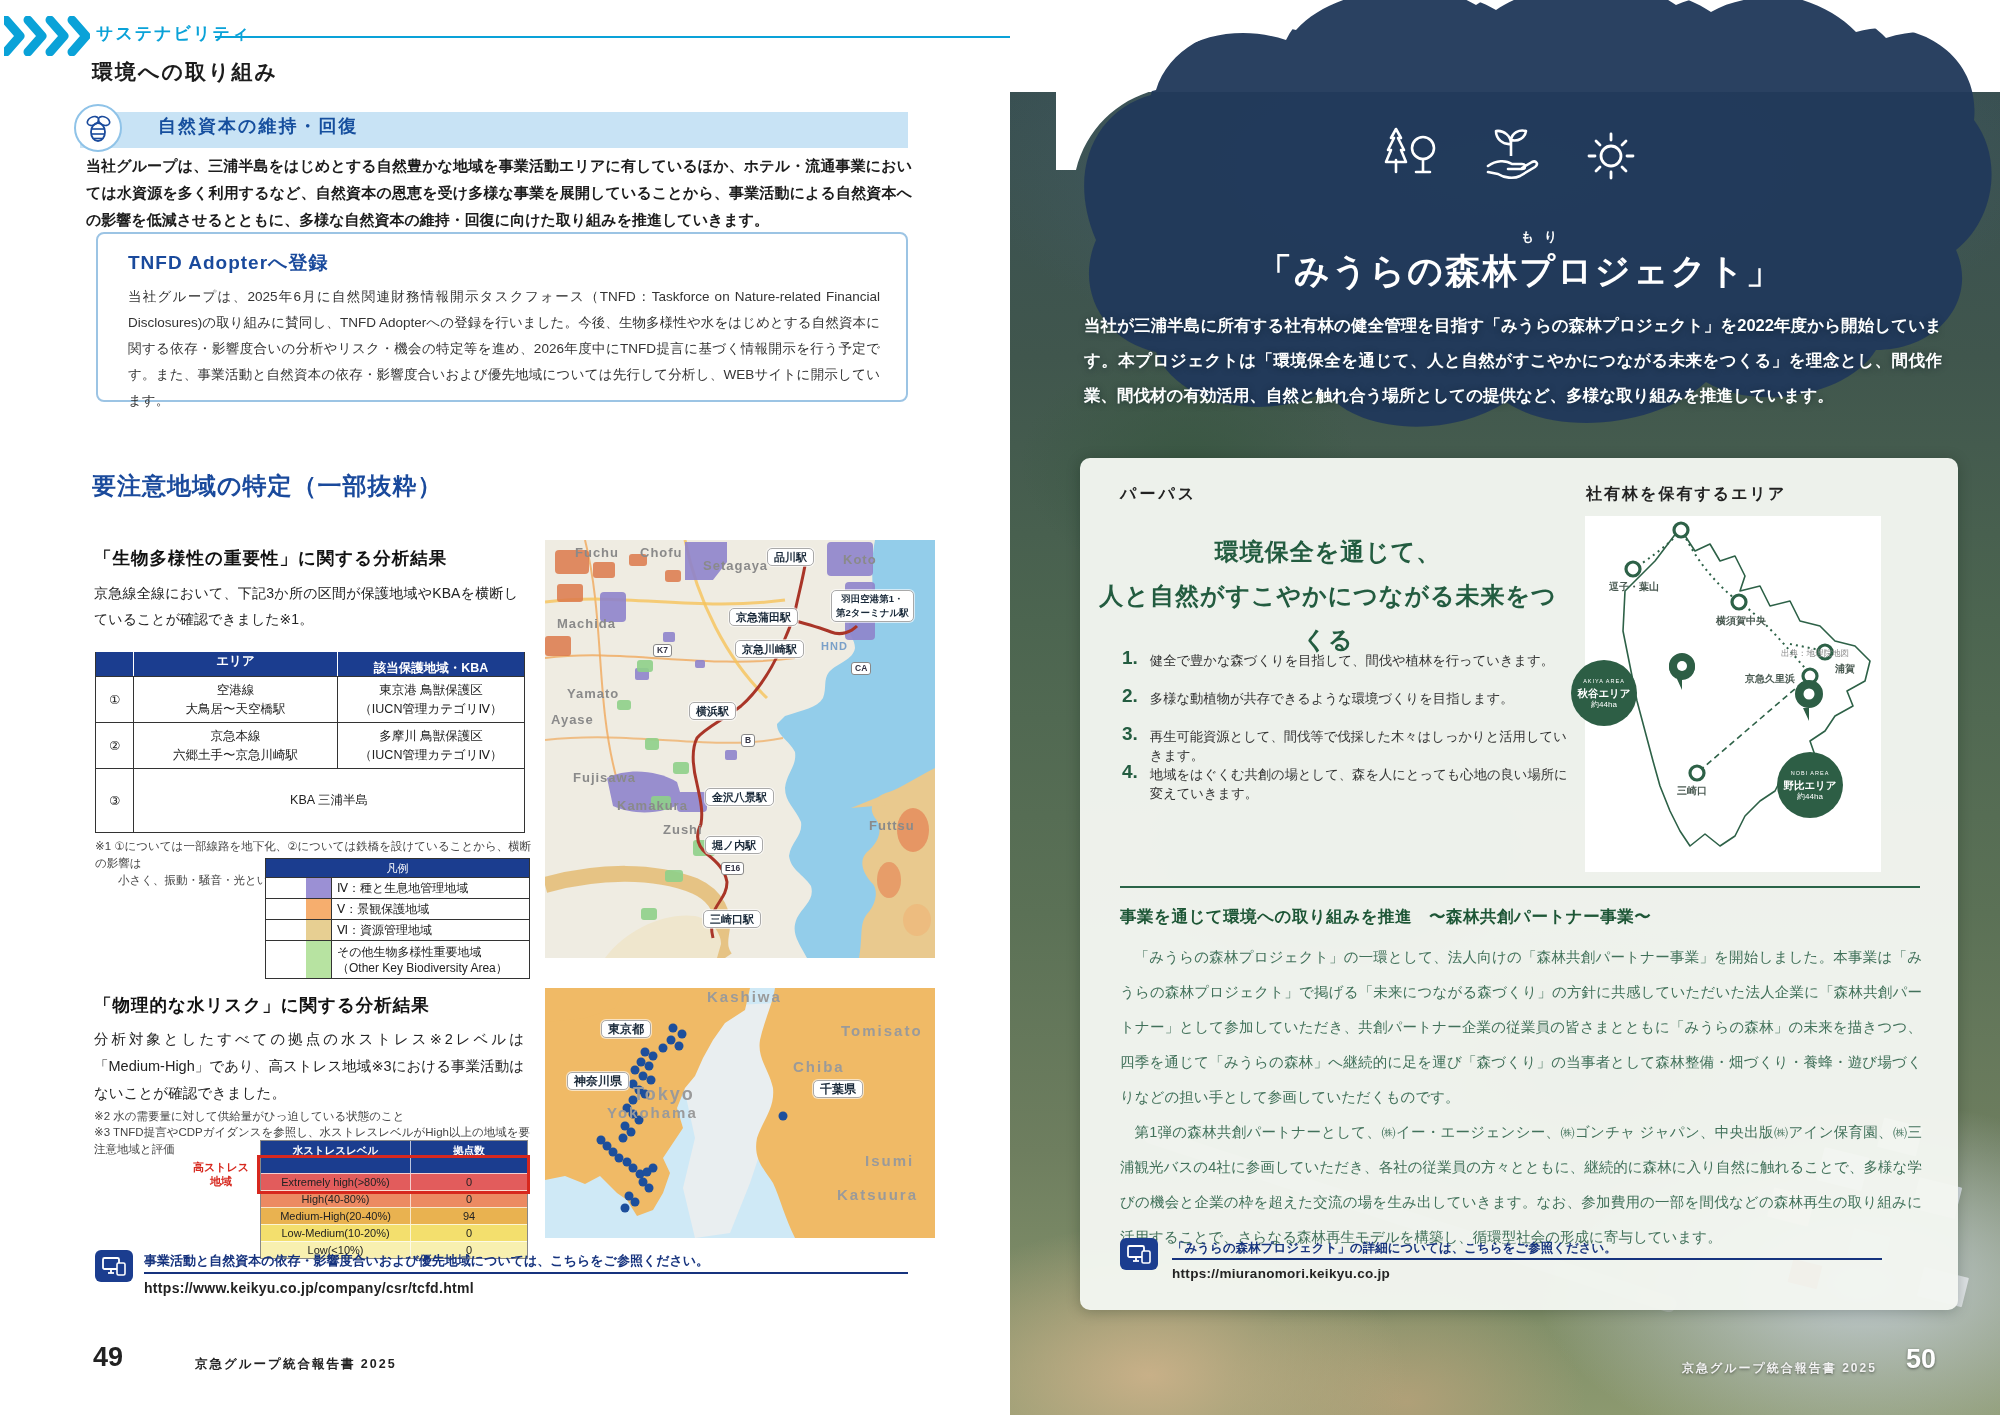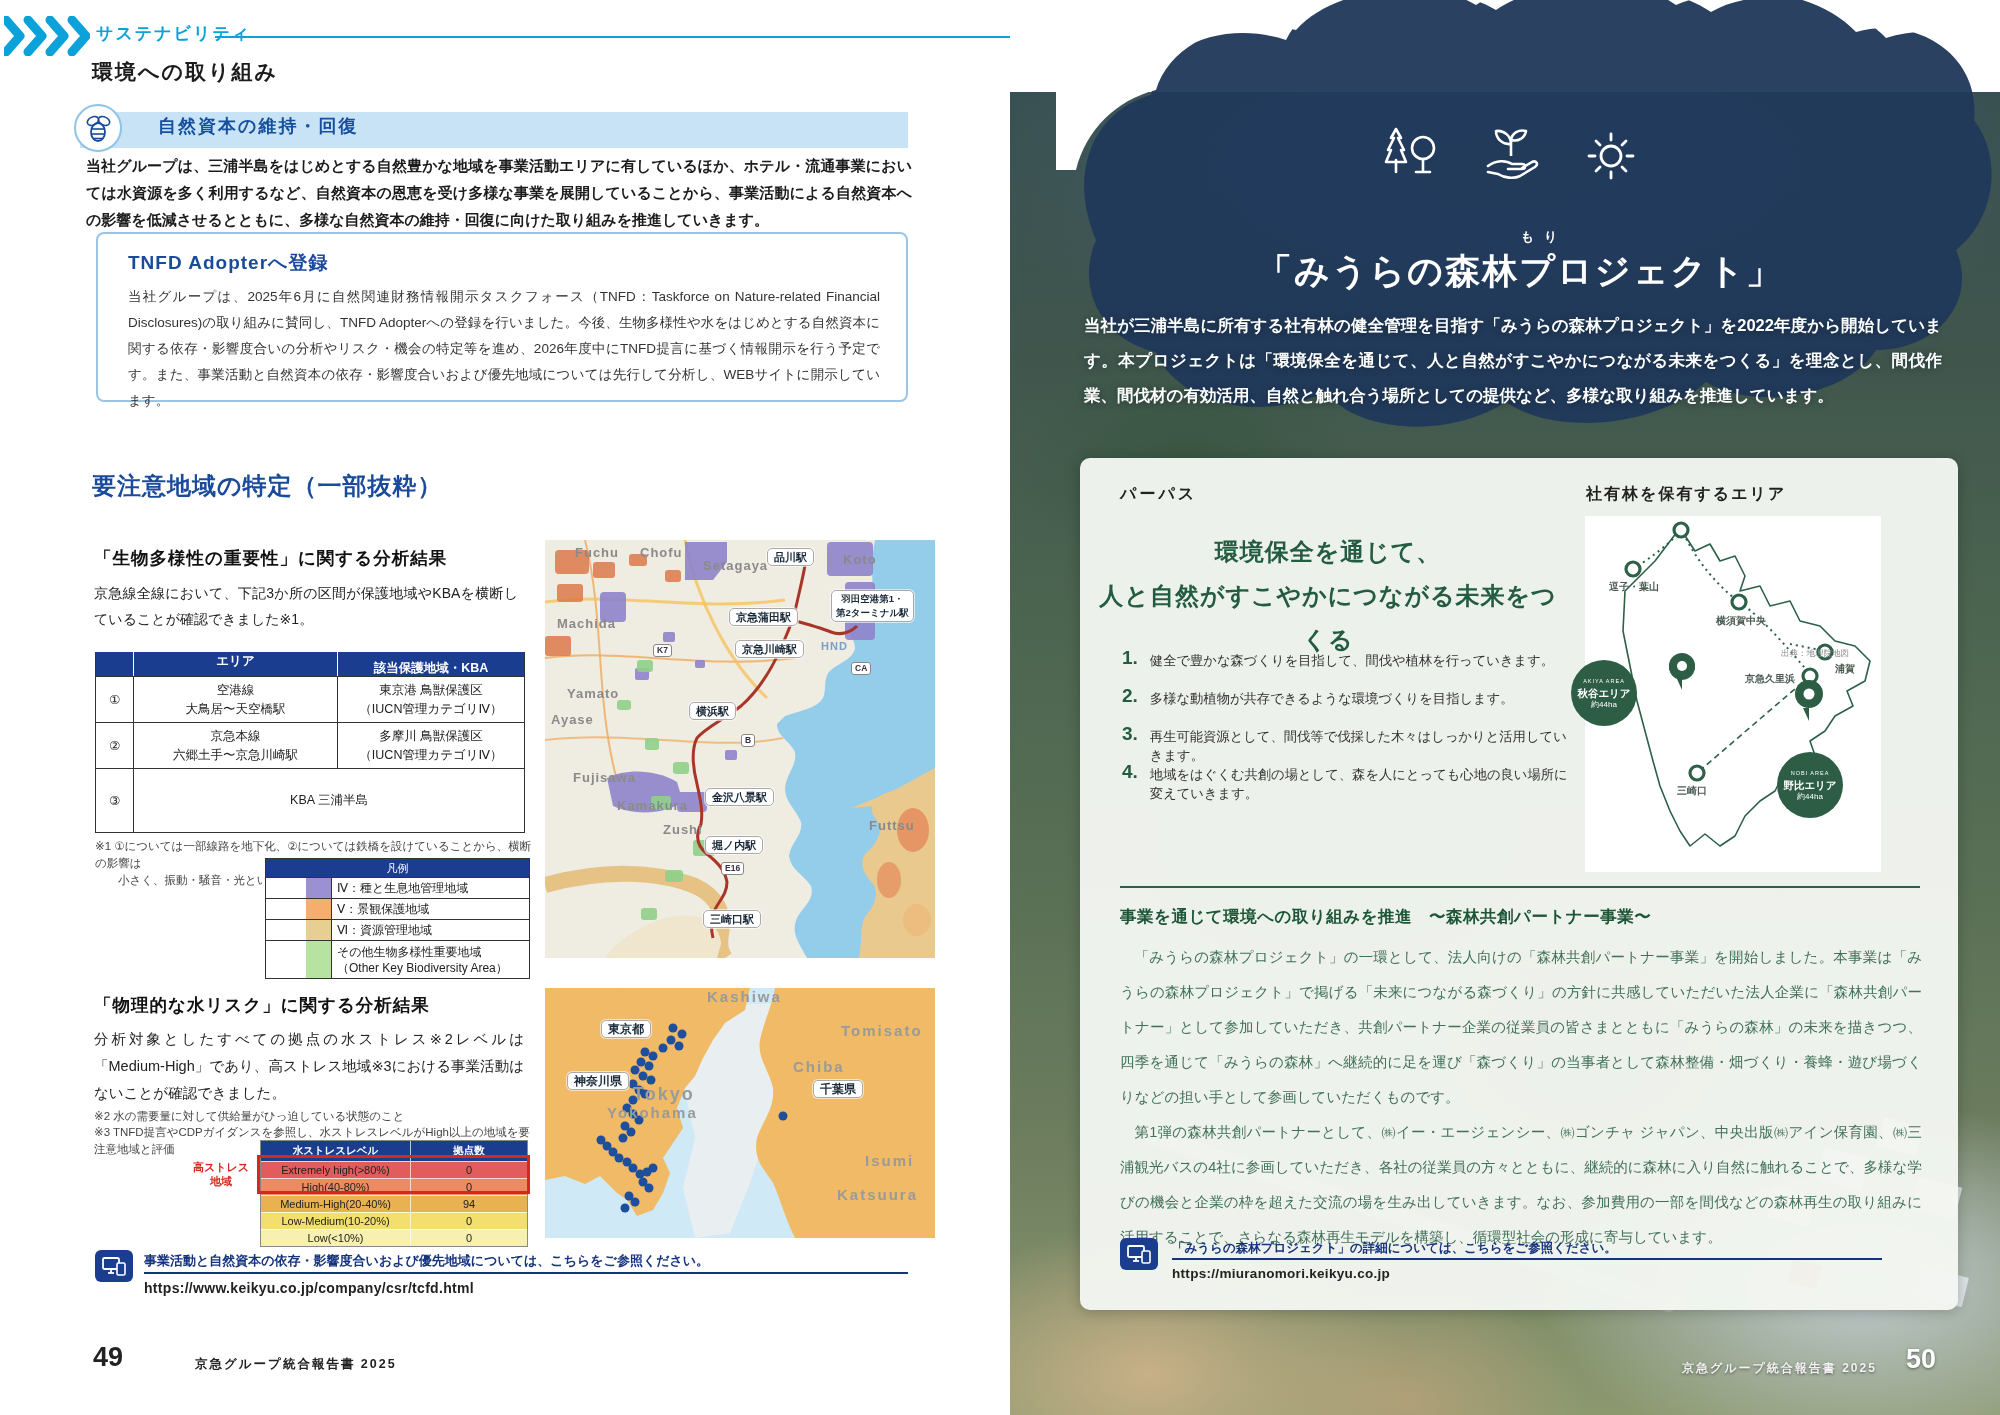--- a/index.html
+++ b/index.html
@@ -40,21 +40,21 @@
 
   
   .legend { position:absolute; left:265px; top:858px; width:265px; border:1px solid #333; font-size:12px; color:#222; }
   .lg-head { background:#1b3d8f; color:#fff; text-align:center; font-size:11px; height:18px; line-height:18px; }
   .lg-row { display:flex; border-top:1px solid #333; background:#fff;padding-left:40px; }
   .lg-sw { width:26px; border-right:1px solid #333; }
   .lg-lb { flex:1; padding:2px 5px; line-height:16px; white-space:pre-line; display:flex; align-items:center; }
 
   
   .stress-wrap { position:absolute; left:260px; top:1140px; width:268px; font-size:11px; color:#222; border:1px solid #888; }
-  .st-head { display:flex; background:#1b3d8f; color:#fff; font-weight:bold; height:20px; line-height:18px; text-align:center; font-size:10.5px; }
+  .st-head { display:flex; background:#1b3d8f; color:#fff; font-weight:bold; height:32px; line-height:18px; text-align:center; font-size:10.5px; }
   .st-row { display:flex; height:17px; line-height:17px; text-align:center; border-top:1px solid rgba(255,255,255,.7); }
   .st-c1 { width:150px; border-right:1px solid rgba(255,255,255,.7); }
   .st-c2 { flex:1; }
   .stress-outline { position:absolute; left:257px; top:1155px; width:273px; height:39px; border:3px solid #d7281e; pointer-events:none; }
   .stress-label { position:absolute; left:188px; top:1160px; width:66px; text-align:center; font-size:11px; font-weight:bold; color:#d7281e; line-height:14px; white-space:pre-line; }
 
   
   .link-icon { position:absolute; width:38px; height:32px; background:#1b3d8f; border-radius:6px; display:flex; align-items:center; justify-content:center; }
   .link-bold { position:absolute; font-size:13px; font-weight:bold; color:#16337e; }
   .link-line { position:absolute; height:2px; background:#16337e; }

